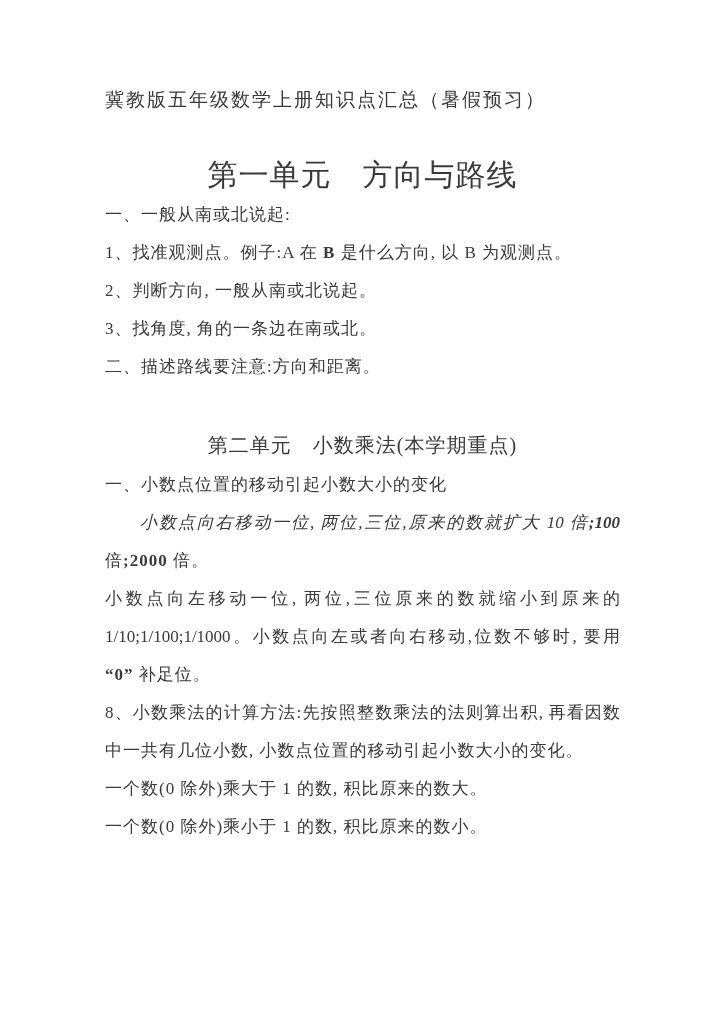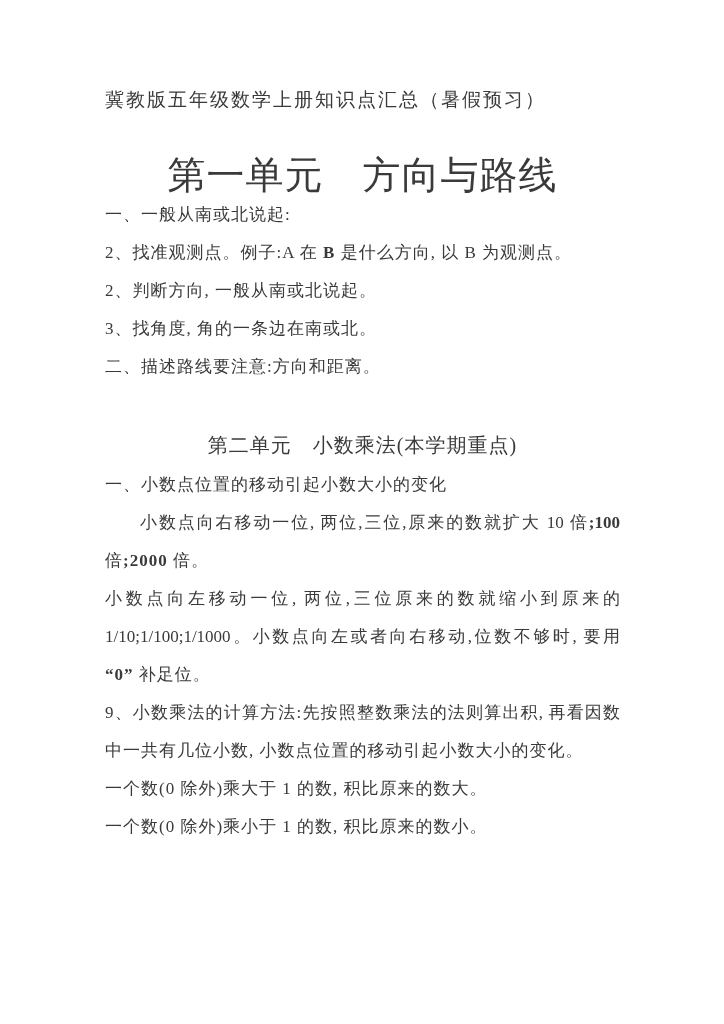--- a/index.html
+++ b/index.html
@@ -18,64 +18,64 @@
     font-size: 19px;
     line-height: 24px;
     letter-spacing: 2px;
     font-weight: normal;
     margin: 0;
   }
   .section { margin: 0; }
   .section-heading {
     font-weight: normal;
     text-align: center;
-    font-size: 38px;
+    font-size: 30px;
     line-height: 34px;
     margin: 51px 0 13px 0;
     letter-spacing: 1px;
   }
   .section:first-of-type .section-heading { margin-top: 46px; }
   .section:nth-of-type(2) .section-heading { font-size: 20px; }
   .line {
     font-size: 17px;
     line-height: 20px;
     margin-bottom: 18px;
     letter-spacing: 1px;
     white-space: nowrap;
   }
   .line.justify {
     letter-spacing: normal;
     white-space: normal;
     text-align: justify;
     text-align-last: justify;
   }
-  .line.indent { text-indent: 35px; }
+  .line.indent { text-indent: 35px; font-style: italic; }
   .bold { font-weight: bold; }
 </style>
 </head>
 <body>
 
 <div class="page">
   <h1 class="doc-title">冀教版五年级数学上册知识点汇总（暑假预习）</h1>
   <main>
       <section class="section">
         <h2 class="section-heading">第一单元　方向与路线</h2>
         <div class="line"><span>一、一般从南或北说起:</span></div>
-        <div class="line"><span>2、找准观测点。例子:A 在 </span><span class="bold">B</span><span> 是什么方向, 以 B 为观测点。</span></div>
+        <div class="line"><span>1、找准观测点。例子:A 在 </span><span class="bold">B</span><span> 是什么方向, 以 B 为观测点。</span></div>
         <div class="line"><span>2、判断方向, 一般从南或北说起。</span></div>
         <div class="line"><span>3、找角度, 角的一条边在南或北。</span></div>
         <div class="line"><span>二、描述路线要注意:方向和距离。</span></div>
       </section>
       <section class="section">
         <h2 class="section-heading">第二单元　小数乘法(本学期重点)</h2>
         <div class="line"><span>一、小数点位置的移动引起小数大小的变化</span></div>
         <div class="line justify indent"><span>小数点向右移动一位, 两位,三位,原来的数就扩大 10 倍</span><span class="bold">;100</span></div>
         <div class="line"><span>倍</span><span class="bold">;2000</span><span> 倍。</span></div>
         <div class="line justify"><span>小数点向左移动一位, 两位,三位原来的数就缩小到原来的</span></div>
         <div class="line justify"><span>1/10;1/100;1/1000。小数点向左或者向右移动,位数不够时, 要用</span></div>
         <div class="line"><span class="bold">“0”</span><span> 补足位。</span></div>
-        <div class="line justify"><span>9、小数乘法的计算方法:先按照整数乘法的法则算出积, 再看因数</span></div>
+        <div class="line justify"><span>8、小数乘法的计算方法:先按照整数乘法的法则算出积, 再看因数</span></div>
         <div class="line"><span>中一共有几位小数, 小数点位置的移动引起小数大小的变化。</span></div>
         <div class="line"><span>一个数(0 除外)乘大于 1 的数, 积比原来的数大。</span></div>
         <div class="line"><span>一个数(0 除外)乘小于 1 的数, 积比原来的数小。</span></div>
       </section>
     </main>
 </div>
 
 </body></html>

